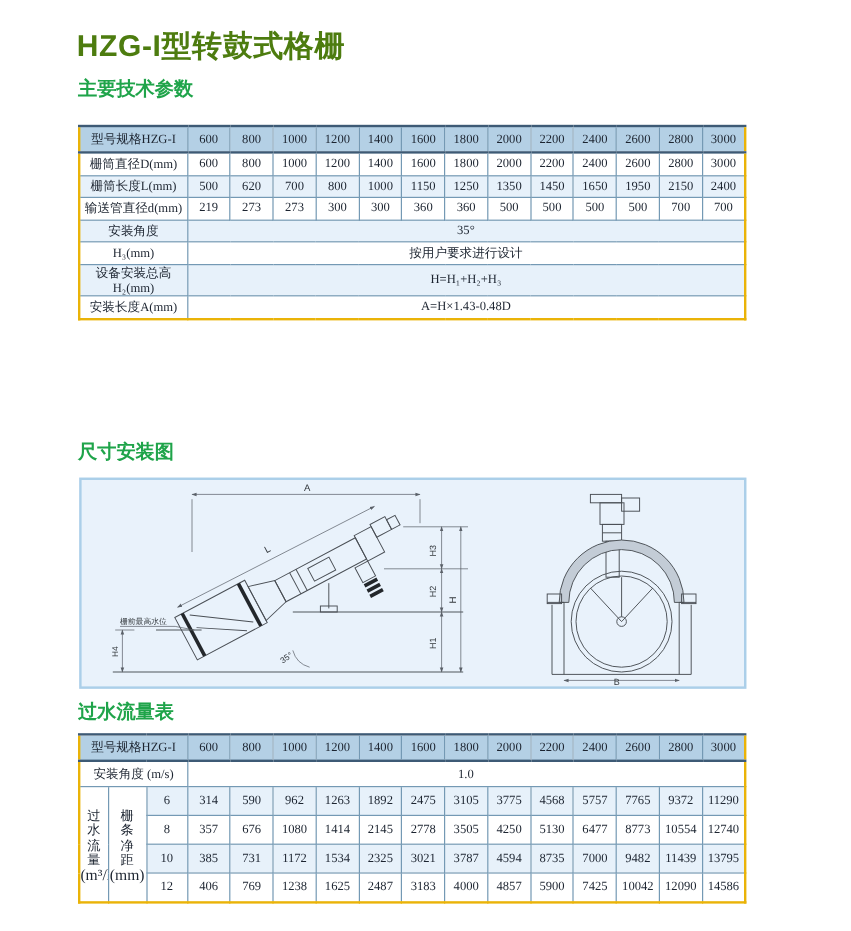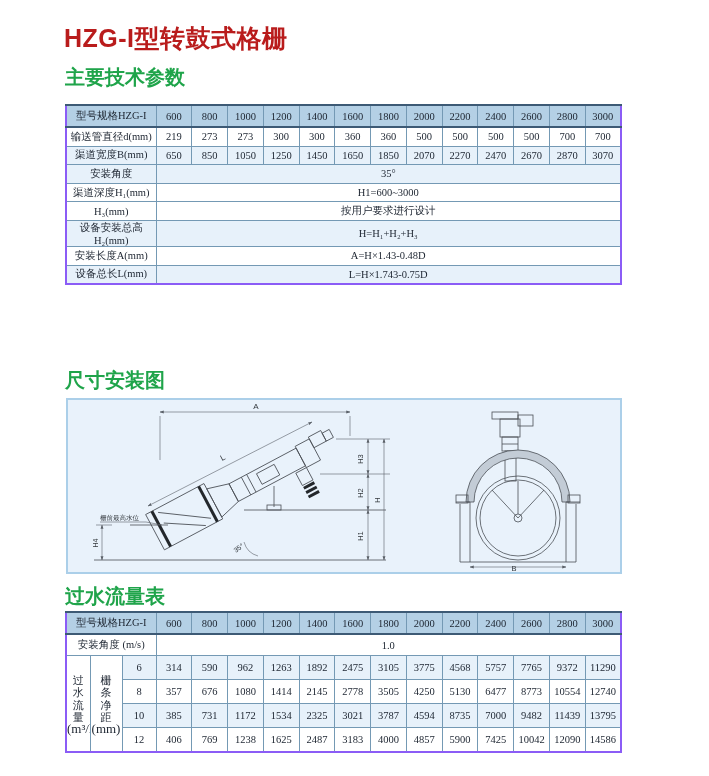--- a/index.html
+++ b/index.html
@@ -2,36 +2,36 @@
 <html><head>
 <meta charset="utf-8">
 <style>
   html,body { margin:0; padding:0; }
   body {
     width:709px; height:776px; position:relative; background:#ffffff;
     font-family:"Liberation Sans", sans-serif; overflow:hidden;
   }
   .page-title {
     position:absolute; left:64px; top:22px; margin:0;
-    font-size:25px; font-weight:bold; color:#b91c1c; letter-spacing:0.5px;
+    font-size:25px; font-weight:bold; color:#4d7c0f; letter-spacing:0.5px;
   }
   .sec-heading {
     position:absolute; left:65px; margin:0;
-    font-size:20px; font-weight:bold; color:#1fa44a;
+    font-size:16px; font-weight:bold; color:#1fa44a;
   }
   #sec-params { top:64px; }
   #sec-diagram { top:367px; }
   #sec-flow { top:583px;text-align:center; }
 
   table.datatable {
     position:absolute; left:65px; width:557px;
     border-collapse:collapse; table-layout:fixed;
     font-family:"Liberation Serif", serif; font-size:10.5px; color:#1c2430;
     text-align:center; background:#fff;
-    border:2px solid #8b5cf6;
+    border:2px solid #eab308;
   }
   #parameters-table { top:104px; }
   #flow-table { top:611px; }
   .datatable th, .datatable td {
     border:1px solid #7499b4; font-weight:normal; padding:0 1px; overflow:hidden;
   }
   .datatable tr.hdr th {
     background:#b4d0e5; border-top:2px solid #3d5a75; border-bottom:2px solid #3d5a75;
     height:20px;
   }
@@ -88,74 +88,82 @@
         <th>1600</th>
         <th>1800</th>
         <th>2000</th>
         <th>2200</th>
         <th>2400</th>
         <th>2600</th>
         <th>2800</th>
         <th>3000</th>
       </tr>
       <tr>
+        <td>栅筒直径D(mm)</td>
+        <td>600</td>
+        <td>800</td>
+        <td>1000</td>
+        <td>1200</td>
+        <td>1400</td>
+        <td>1600</td>
+        <td>1800</td>
+        <td>2000</td>
+        <td>2200</td>
+        <td>2400</td>
+        <td>2600</td>
+        <td>2800</td>
+        <td>3000</td>
+      </tr>
+      <tr class="alt">
+        <td>栅筒长度L(mm)</td>
+        <td>500</td>
+        <td>620</td>
+        <td>700</td>
+        <td>800</td>
+        <td>1000</td>
+        <td>1150</td>
+        <td>1250</td>
+        <td>1350</td>
+        <td>1450</td>
+        <td>1650</td>
+        <td>1950</td>
+        <td>2150</td>
+        <td>2400</td>
+      </tr>
+      <tr>
         <td>输送管直径d(mm)</td>
         <td>219</td>
         <td>273</td>
         <td>273</td>
         <td>300</td>
         <td>300</td>
         <td>360</td>
         <td>360</td>
         <td>500</td>
         <td>500</td>
         <td>500</td>
         <td>500</td>
         <td>700</td>
         <td>700</td>
       </tr>
       <tr class="alt">
-        <td>渠道宽度B(mm)</td>
-        <td>650</td>
-        <td>850</td>
-        <td>1050</td>
-        <td>1250</td>
-        <td>1450</td>
-        <td>1650</td>
-        <td>1850</td>
-        <td>2070</td>
-        <td>2270</td>
-        <td>2470</td>
-        <td>2670</td>
-        <td>2870</td>
-        <td>3070</td>
-      </tr>
-      <tr class="alt">
         <td>安装角度</td>
         <td colspan="13">35°</td>
-      </tr>
-      <tr>
-        <td>渠道深度H₁(mm)</td>
-        <td colspan="13">H1=600~3000</td>
       </tr>
       <tr>
         <td>H₃(mm)</td>
         <td colspan="13">按用户要求进行设计</td>
       </tr>
       <tr class="alt">
         <td>设备安装总高H₂(mm)</td>
         <td colspan="13">H=H₁+H₂+H₃</td>
       </tr>
       <tr>
         <td>安装长度A(mm)</td>
         <td colspan="13">A=H×1.43-0.48D</td>
-      </tr>
-      <tr class="alt">
-        <td>设备总长L(mm)</td>
-        <td colspan="13">L=H×1.743-0.75D</td>
       </tr>
     </tbody>
 </table>
 
 <h2 class="sec-heading" id="sec-diagram">尺寸安装图</h2>
 
 <div class="diagram-panel">
   <svg width="552" height="172" viewBox="0 0 552 172">
     <defs>
       <marker id="arr" viewBox="0 0 10 10" refX="9" refY="5" markerWidth="7" markerHeight="7" orient="auto-start-reverse">

